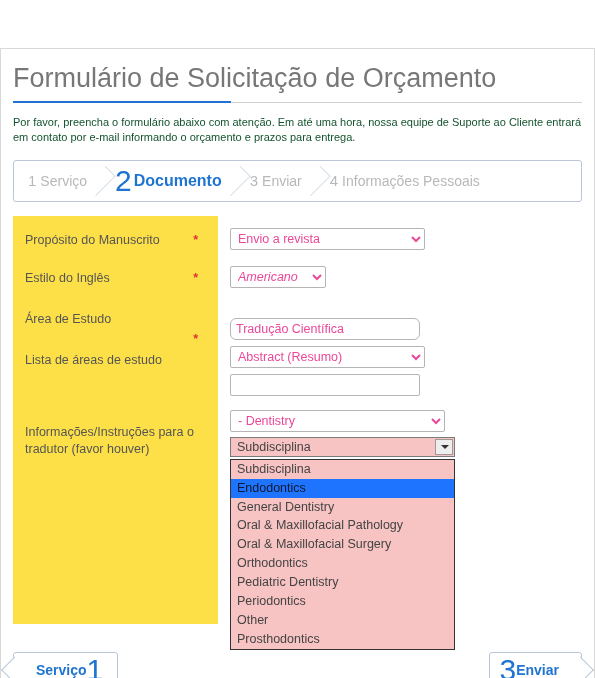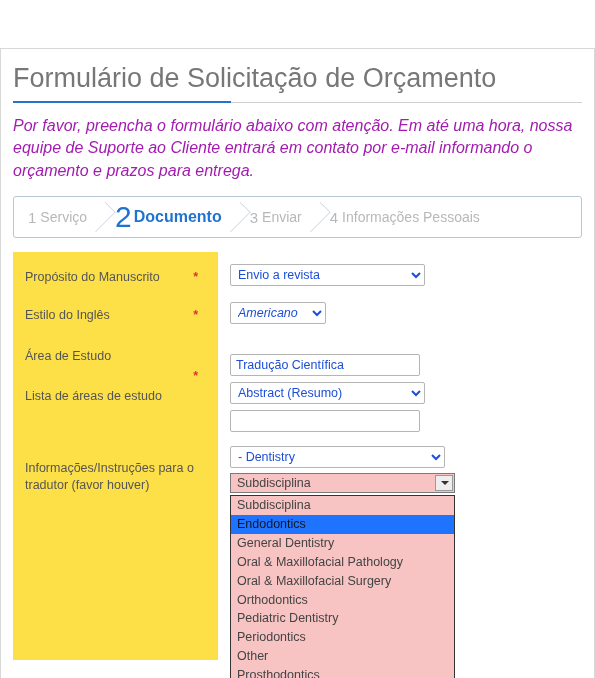--- a/index.html
+++ b/index.html
@@ -28,25 +28,24 @@
   .title-underline::before {
     content: "";
     position: absolute;
     left: 0;
     bottom: -1px;
     width: 218px;
     height: 2px;
     background: #1e74d0;
   }
   .intro {
-    font-size: 16px;
-    color: #a21caf;
+    font-size: 11px;
+    color: #14532d;
     line-height: 1.4;
     margin-bottom: 14px;
-    font-style: italic;
   }
   .steps {
     display: flex;
     border: 1px solid #b8c6d8;
     border-radius: 3px;
     overflow: hidden;
     margin-bottom: 14px;
   }
   .step {
     position: relative;
@@ -124,21 +123,21 @@
   .right-col .field-block {
     padding: 6px 12px;
   }
   select, input[type="text"], textarea {
     font-family: Arial, Helvetica, sans-serif;
     font-size: 12.5px;
     border: 1px solid #b5b5b5;
     border-radius: 2px;
     padding: 3px 5px;
     background: #fff;
-    color: #1d4ed8;
+    color: #ec4899;
   }
   select { padding: 2px 3px; }
   textarea {
     width: 195px;
     height: 60px;
     resize: both;
   }
   .wide { width: 190px; }
   .wider { width: 195px; }
   .narrow { width: 96px; font-style: italic; }
@@ -299,21 +298,21 @@
         <select class="wider">
           <option>Envio a revista</option>
         </select>
       </div>
       <div class="field-block" style="height:38px">
         <select class="narrow">
           <option>Americano</option>
         </select>
       </div>
       <div class="field-block" style="height:110px;padding-top:20px">
-        <input type="text" class="wide" style="margin-bottom: 6px;" value="Tradução Científica"><br>
+        <input type="text" class="wide" style="margin-bottom: 6px; border-radius: 6px;" value="Tradução Científica"><br>
         <select class="wider" style="margin-bottom:6px">
           <option>Abstract (Resumo)</option>
         </select><br>
         <input type="text" class="wide" value="" style="">
       </div>
       <div class="field-block" style="height:44px;padding-top:2px;position:relative">
         <select class="wider" style="width:215px">
           <option>- Dentistry</option>
         </select>
         <div class="dropdown-open" style="margin-top:5px">

